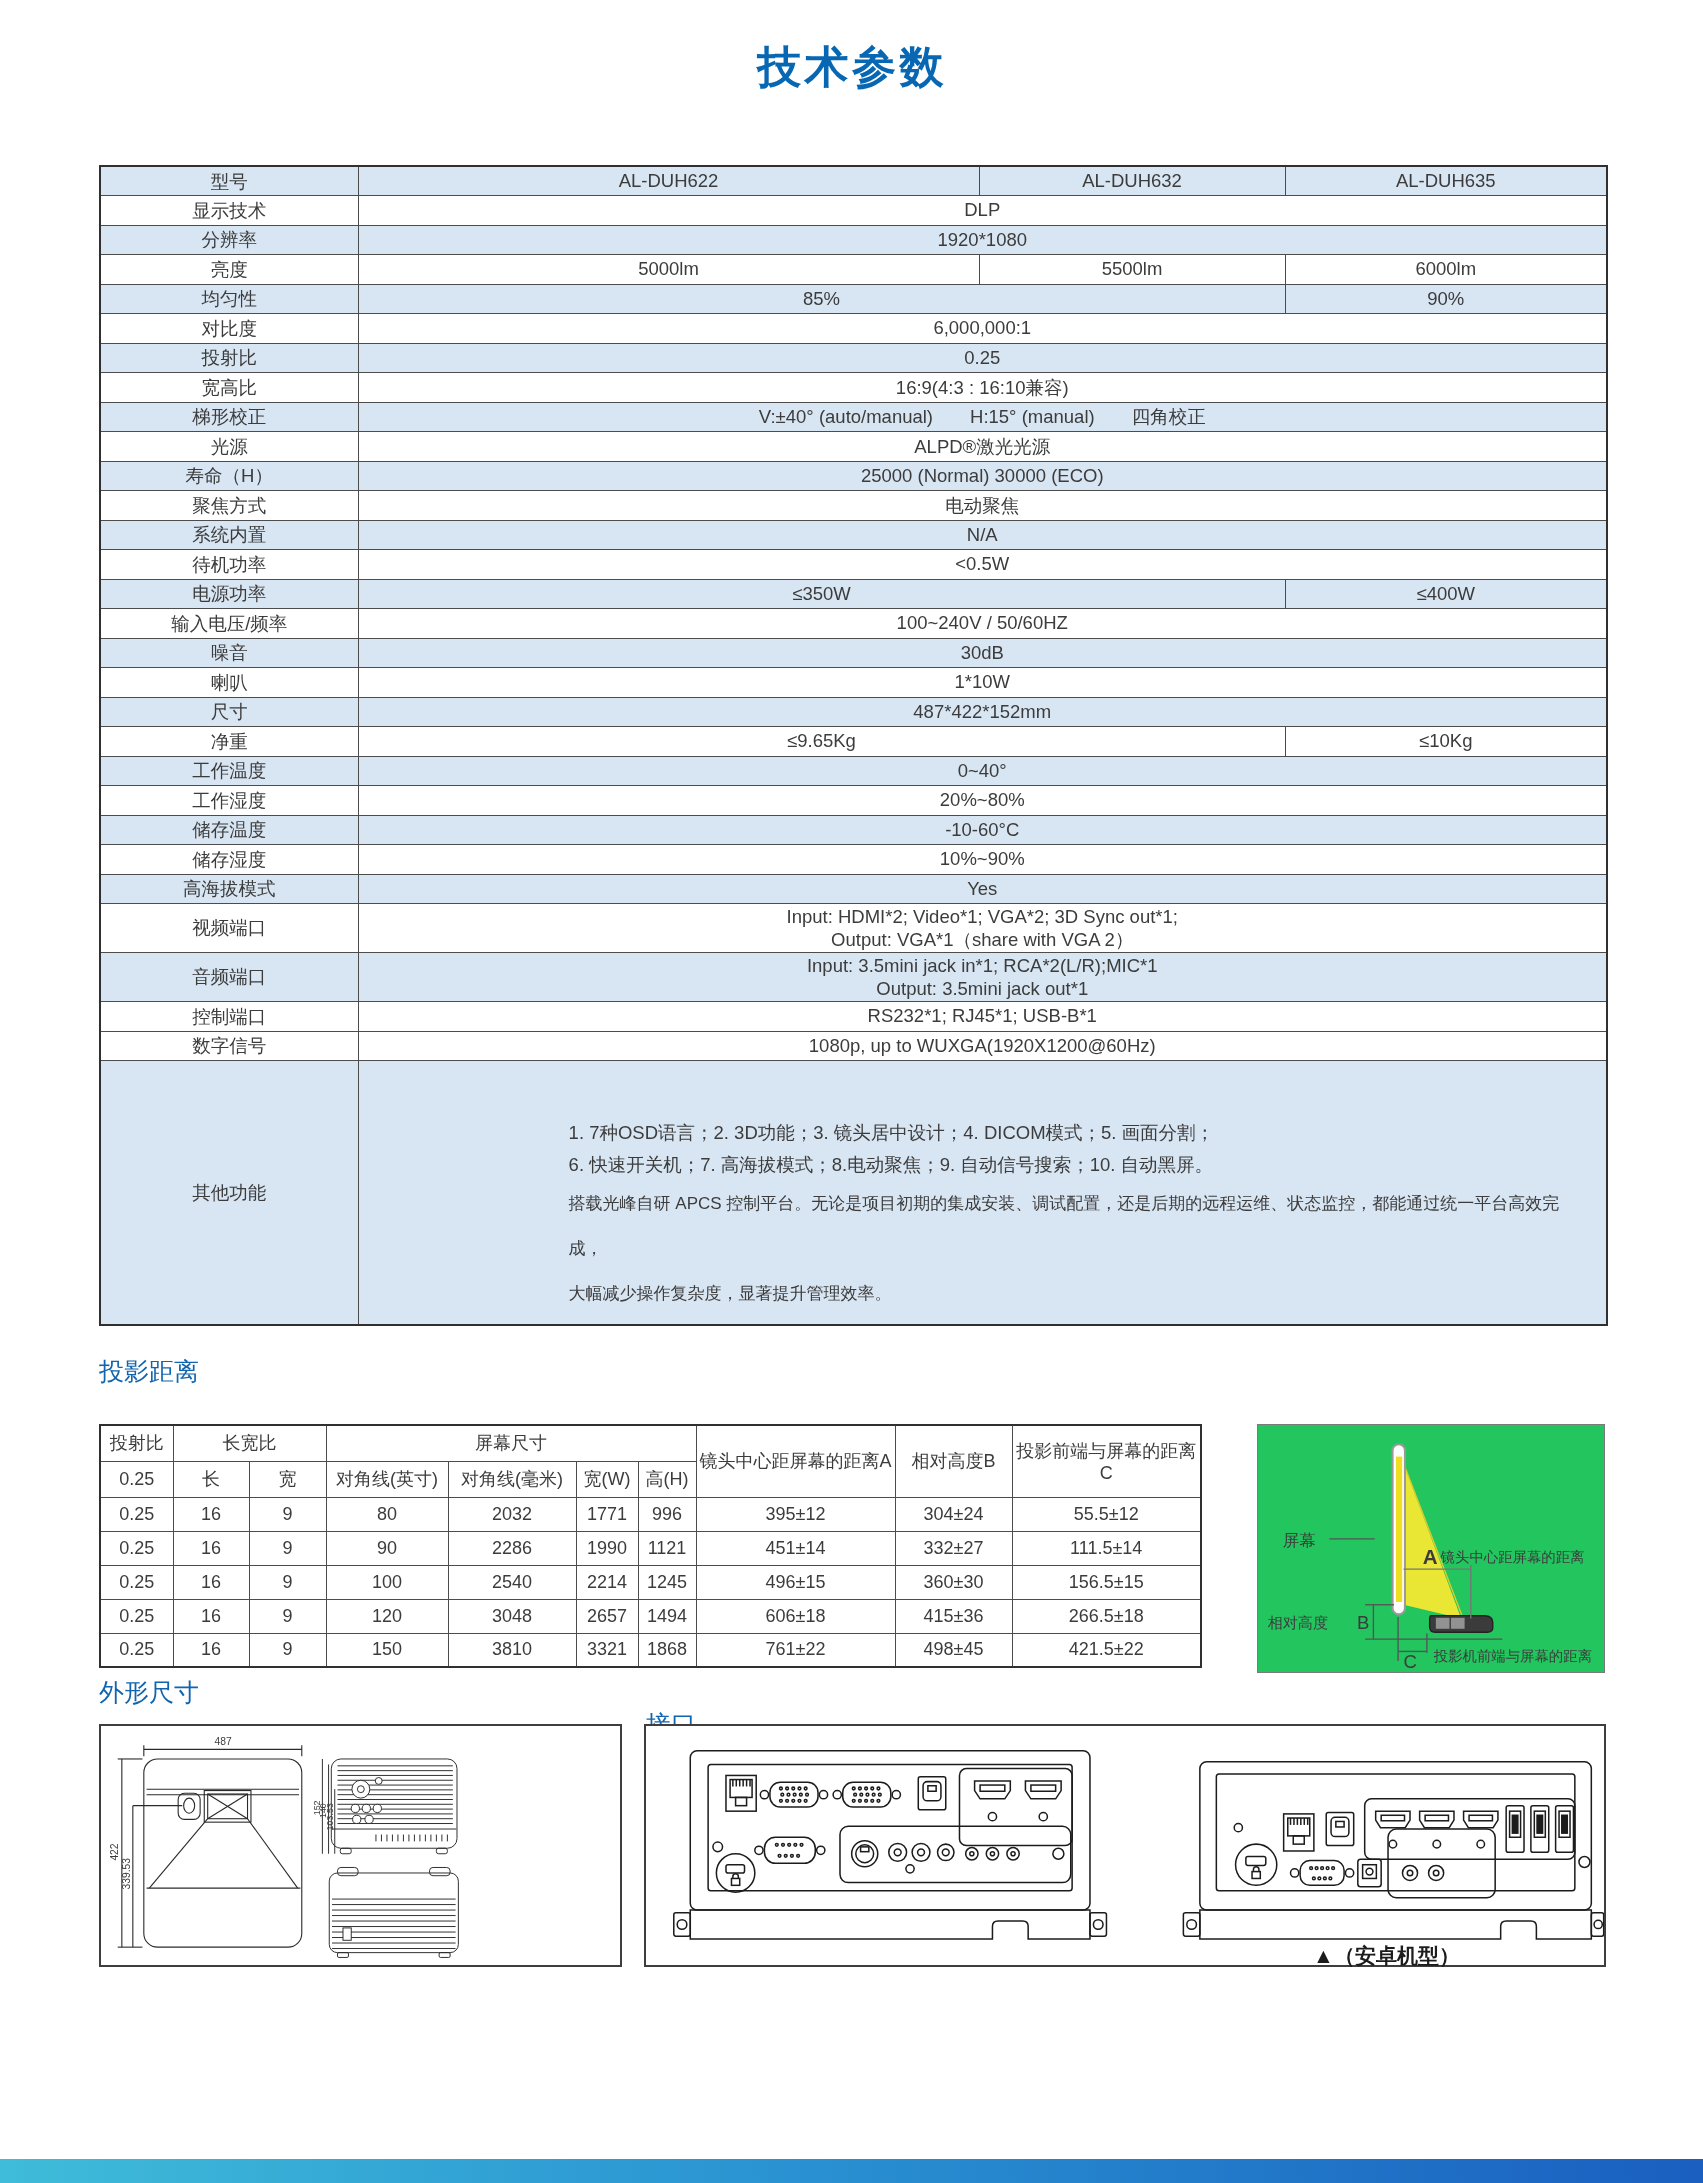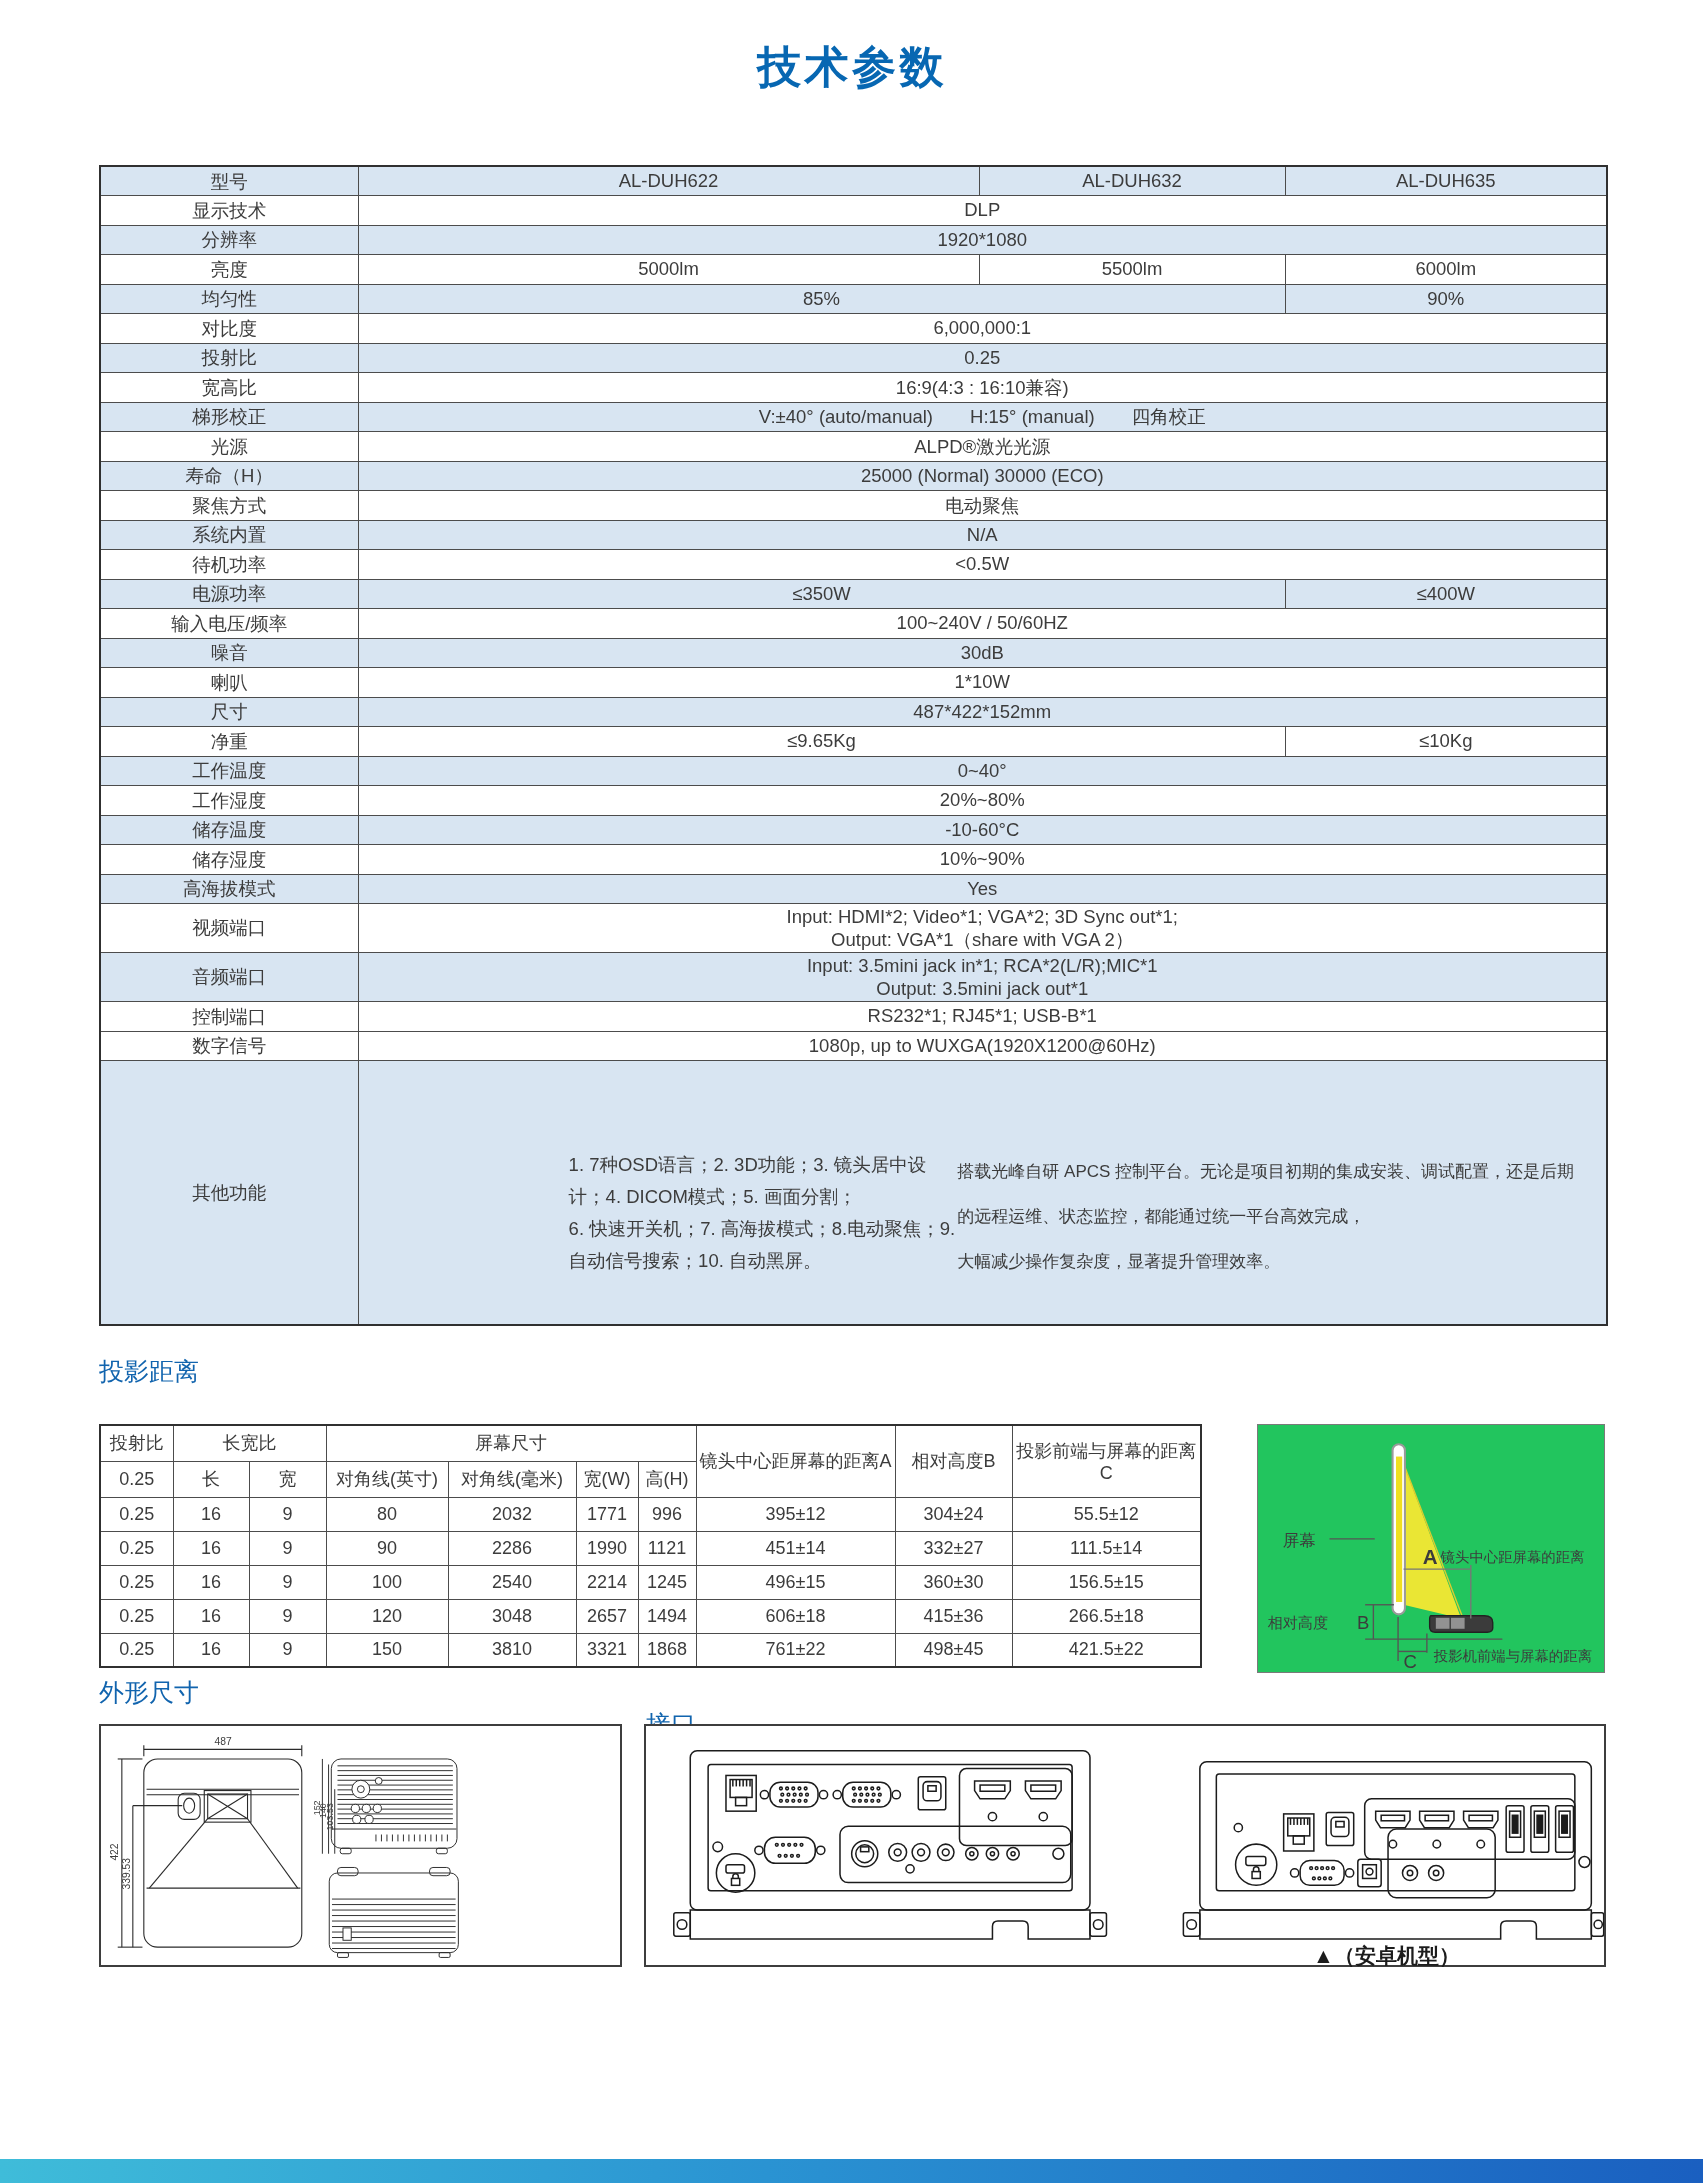--- a/index.html
+++ b/index.html
@@ -10,21 +10,21 @@
   
   table{border-collapse:collapse;table-layout:fixed;background:#fff;}
   #spec-table{position:absolute;left:99px;top:165px;width:1507px;
               border:2.1px solid #303030;font-size:18.5px;}
   #spec-table td{border:1.4px solid #4c4c4c;text-align:center;vertical-align:middle;
                  padding:0 4.1px;overflow:hidden;}
   #spec-table tr{height:29.5px;}
   #spec-table tr.r2{height:49px;line-height:23.4px;}
   #spec-table tr.tall{height:264px;}
   #spec-table tr.shade{background:#d8e5f2;}
-  .feat-wrap{display:flex;flex-direction:row;align-items:flex-start;
+  .feat-wrap{display:flex;flex-direction:column;align-items:flex-start;
              text-align:left;padding:48px 27.5px 0 206px;}
   .feat-list{font-size:18.5px;line-height:32px;}
   .feat-para{font-size:17px;line-height:45px;}
   
   .sec-heading{position:absolute;font-size:25px;font-weight:400;color:#1164ae;}
   #proj-table{position:absolute;left:99px;top:1424px;width:1100px;
               border:2.1px solid #303030;font-size:18px;}
   #proj-table td{border:1.4px solid #4c4c4c;text-align:center;vertical-align:middle;padding:0 2.7px;}
   #proj-table tr{height:34px;}
   #proj-table tr.ph{height:36px;}

